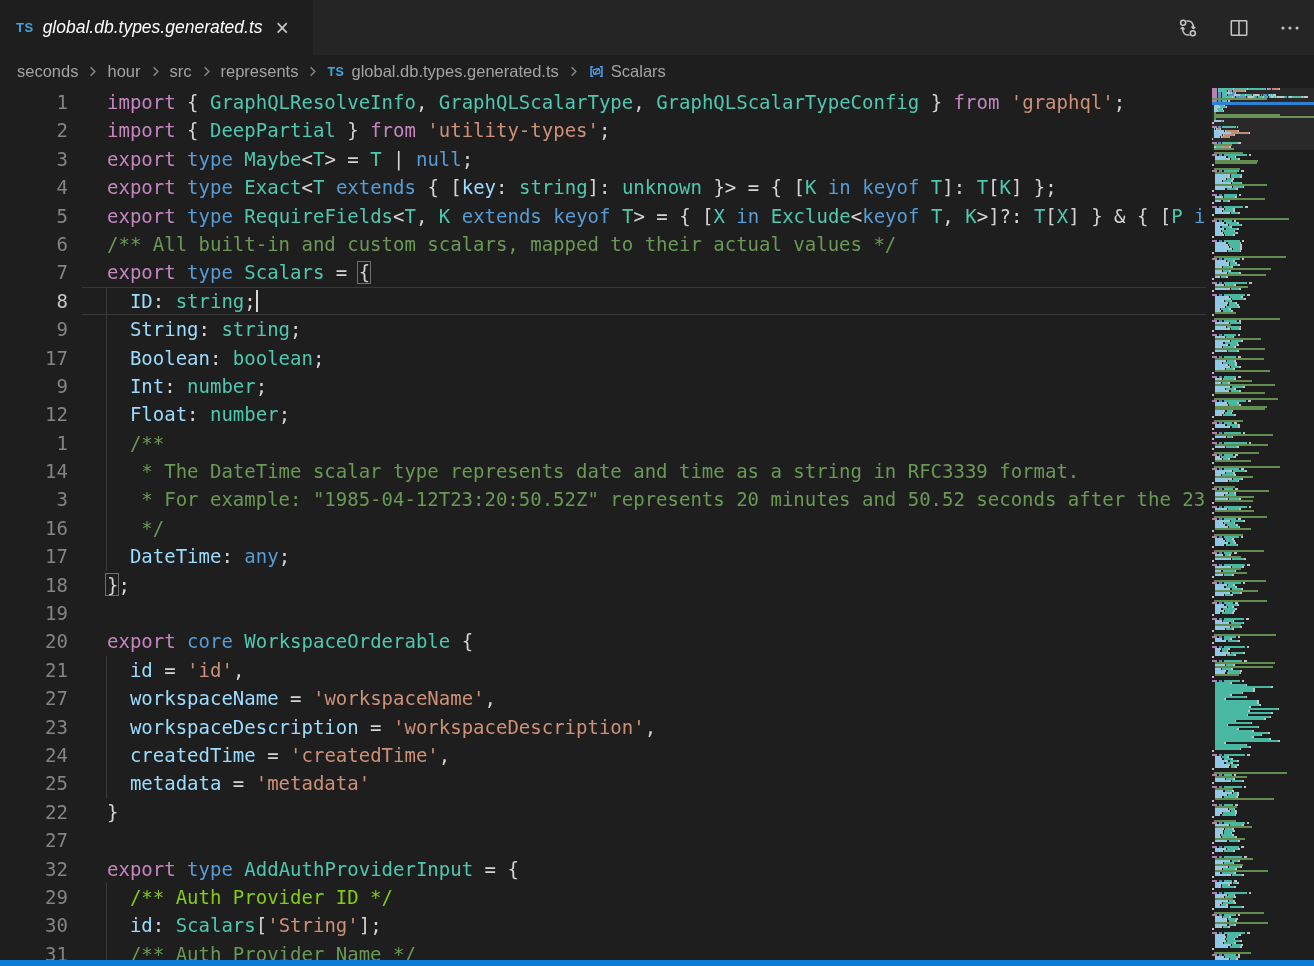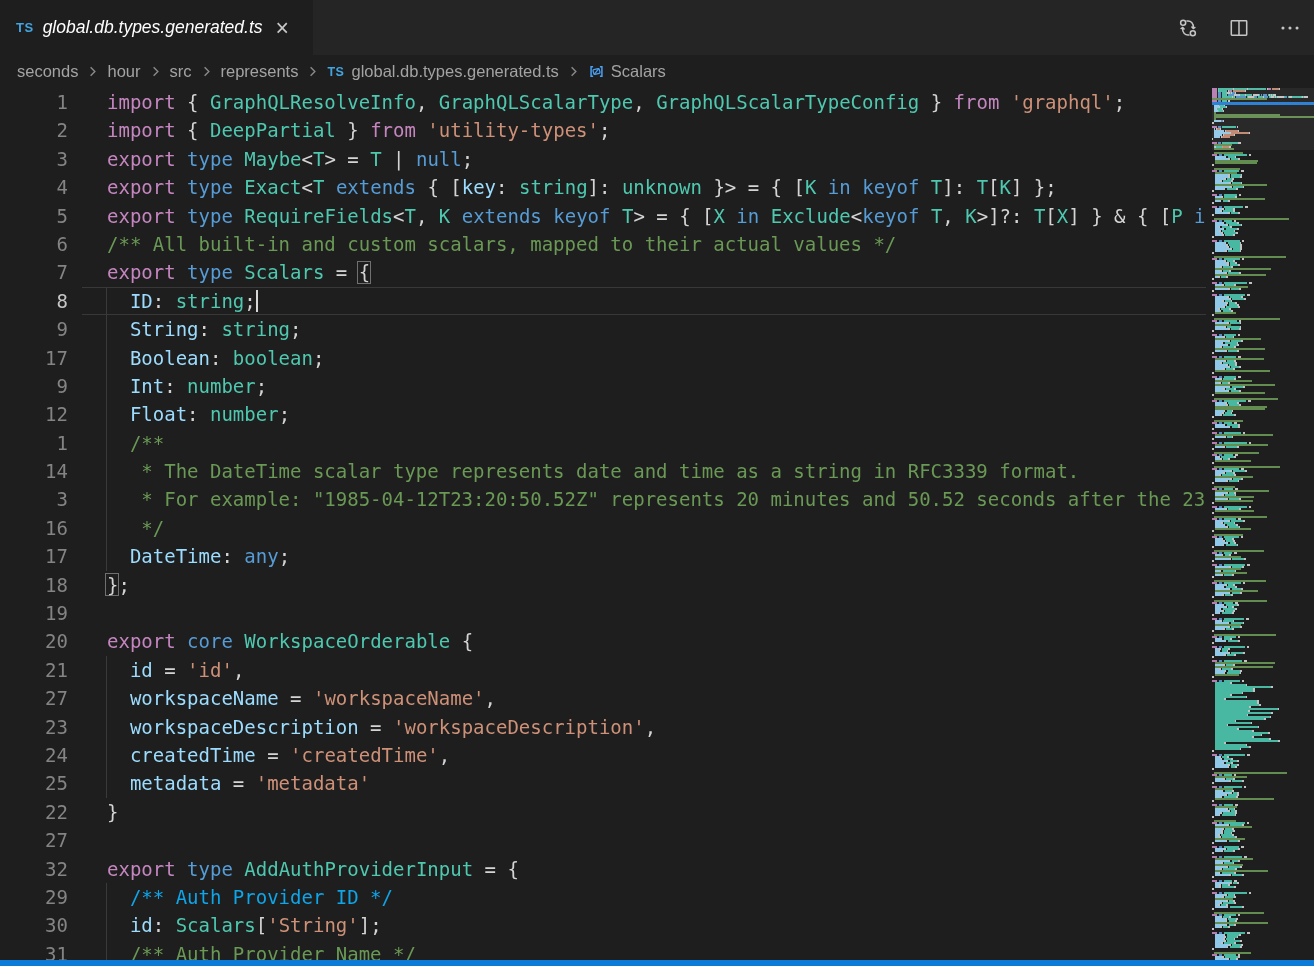--- a/index.html
+++ b/index.html
@@ -207,21 +207,21 @@
       <div class="code-line"></div>
       <div class="code-line"><span style="color: rgb(197, 134, 192);">export</span><span style="color: rgb(212, 212, 212);"> </span><span style="color: rgb(86, 156, 214);">core</span><span style="color: rgb(212, 212, 212);"> </span><span style="color: rgb(78, 201, 176);">WorkspaceOrderable</span><span style="color: rgb(212, 212, 212);"> {</span></div>
       <div class="code-line"><span style="color: rgb(212, 212, 212);">  </span><span style="color: rgb(156, 220, 254);">id</span><span style="color: rgb(212, 212, 212);"> = </span><span style="color: rgb(206, 145, 120);">'id'</span><span style="color: rgb(212, 212, 212);">,</span></div>
       <div class="code-line"><span style="color: rgb(212, 212, 212);">  </span><span style="color: rgb(156, 220, 254);">workspaceName</span><span style="color: rgb(212, 212, 212);"> = </span><span style="color: rgb(206, 145, 120);">'workspaceName'</span><span style="color: rgb(212, 212, 212);">,</span></div>
       <div class="code-line"><span style="color: rgb(212, 212, 212);">  </span><span style="color: rgb(156, 220, 254);">workspaceDescription</span><span style="color: rgb(212, 212, 212);"> = </span><span style="color: rgb(206, 145, 120);">'workspaceDescription'</span><span style="color: rgb(212, 212, 212);">,</span></div>
       <div class="code-line"><span style="color: rgb(212, 212, 212);">  </span><span style="color: rgb(156, 220, 254);">createdTime</span><span style="color: rgb(212, 212, 212);"> = </span><span style="color: rgb(206, 145, 120);">'createdTime'</span><span style="color: rgb(212, 212, 212);">,</span></div>
       <div class="code-line"><span style="color: rgb(212, 212, 212);">  </span><span style="color: rgb(156, 220, 254);">metadata</span><span style="color: rgb(212, 212, 212);"> = </span><span style="color: rgb(206, 145, 120);">'metadata'</span></div>
       <div class="code-line"><span style="color: rgb(212, 212, 212);">}</span></div>
       <div class="code-line"></div>
       <div class="code-line"><span style="color: rgb(197, 134, 192);">export</span><span style="color: rgb(212, 212, 212);"> </span><span style="color: rgb(86, 156, 214);">type</span><span style="color: rgb(212, 212, 212);"> </span><span style="color: rgb(78, 201, 176);">AddAuthProviderInput</span><span style="color: rgb(212, 212, 212);"> = {</span></div>
-      <div class="code-line"><span style="color: #0ea5e9;">  /** Auth Provider ID */</span></div>
+      <div class="code-line"><span style="color: #84cc16;">  /** Auth Provider ID */</span></div>
       <div class="code-line"><span style="color: rgb(212, 212, 212);">  </span><span style="color: rgb(156, 220, 254);">id</span><span style="color: rgb(212, 212, 212);">: </span><span style="color: rgb(78, 201, 176);">Scalars</span><span style="color: rgb(212, 212, 212);">[</span><span style="color: rgb(206, 145, 120);">'String'</span><span style="color: rgb(212, 212, 212);">]</span><span style="color: rgb(212, 212, 212);">;</span></div>
       <div class="code-line"><span style="color: rgb(106, 153, 85);">  /** Auth Provider Name */</span></div>
     </div>
 <div class="current-line" style="top: 198.8px;"></div>
     <div class="indent-guide" style="left: 106px; top: 198.8px; height: 284px;"></div>
     <div class="indent-guide" style="left: 106px; top: 568px; height: 142px;"></div>
     <div class="indent-guide" style="left: 106px; top: 795.2px; height: 85.2px;"></div>
     <div class="bracket-box" style="left: 356.68px; top: 172.9px; width: 14.44px; height: 23px;"></div>
     <div class="bracket-box" style="left: 105px; top: 485.3px; width: 14.44px; height: 23px;"></div>
     <div class="cursor" style="left: 255.72px; top: 201.8px;"></div>

